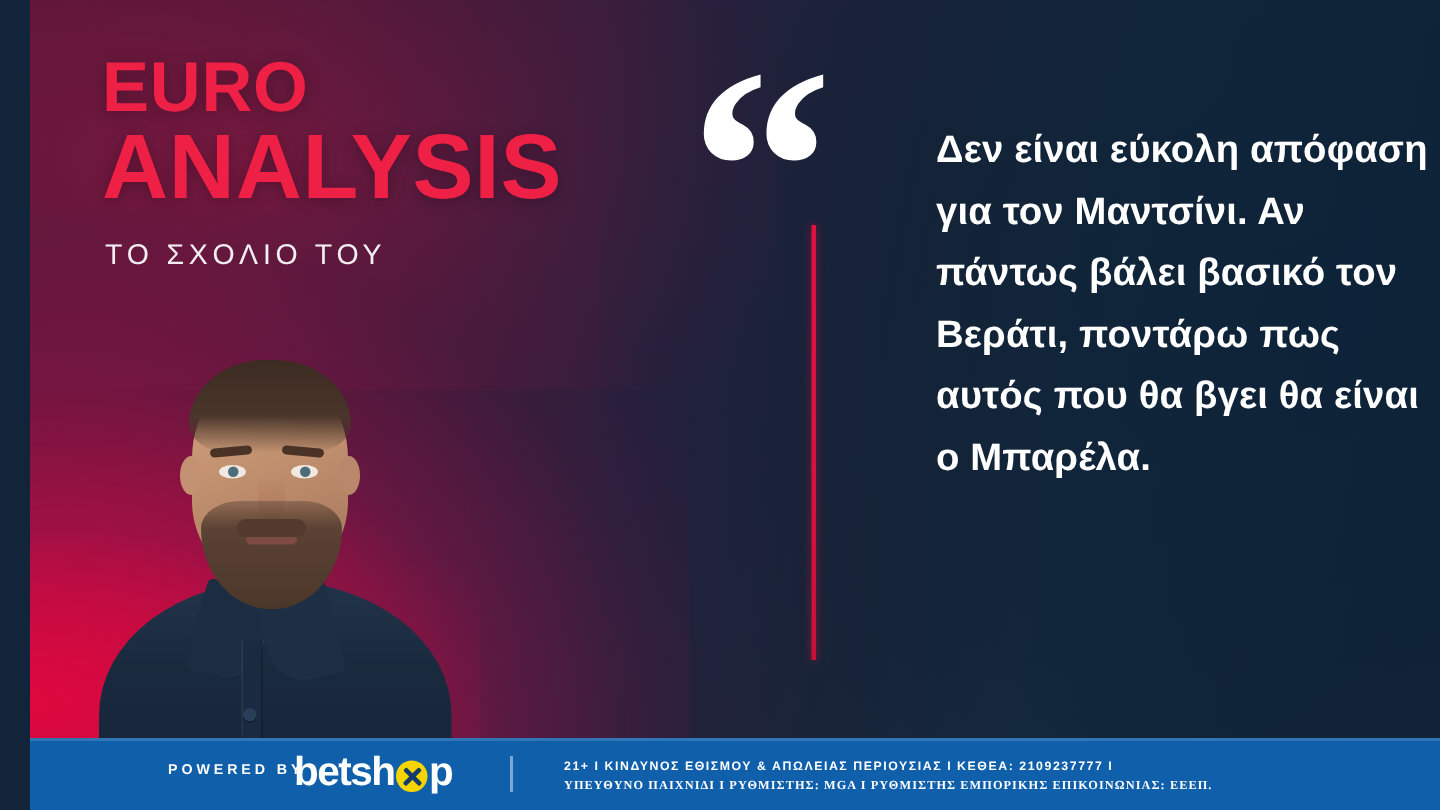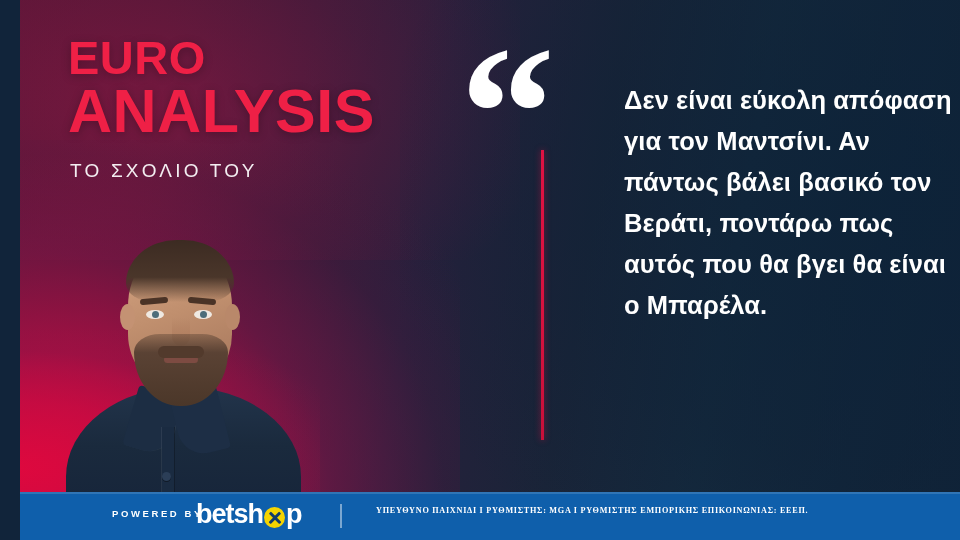--- a/index.html
+++ b/index.html
@@ -352,17 +352,18 @@
 
     <div class="logo">
       <span class="seg">betsh</span>
       <span class="logo-o"></span>
       <span class="seg">p</span>
     </div>
 
     <div class="bar-divider"></div>
 
     <div class="disclaimer">
+      <div class="dl1">21+ Ι ΚΙΝΔΥΝΟΣ ΕΘΙΣΜΟΥ &amp; ΑΠΩΛΕΙΑΣ ΠΕΡΙΟΥΣΙΑΣ Ι ΚΕΘΕΑ: 2109237777 Ι</div>
       <div class="dl2">ΥΠΕΥΘΥΝΟ ΠΑΙΧΝΙΔΙ Ι ΡΥΘΜΙΣΤΗΣ: MGA Ι ΡΥΘΜΙΣΤΗΣ ΕΜΠΟΡΙΚΗΣ ΕΠΙΚΟΙΝΩΝΙΑΣ: ΕΕΕΠ.</div>
     </div>
   </div>
 
 </div>
 
 </body></html>

